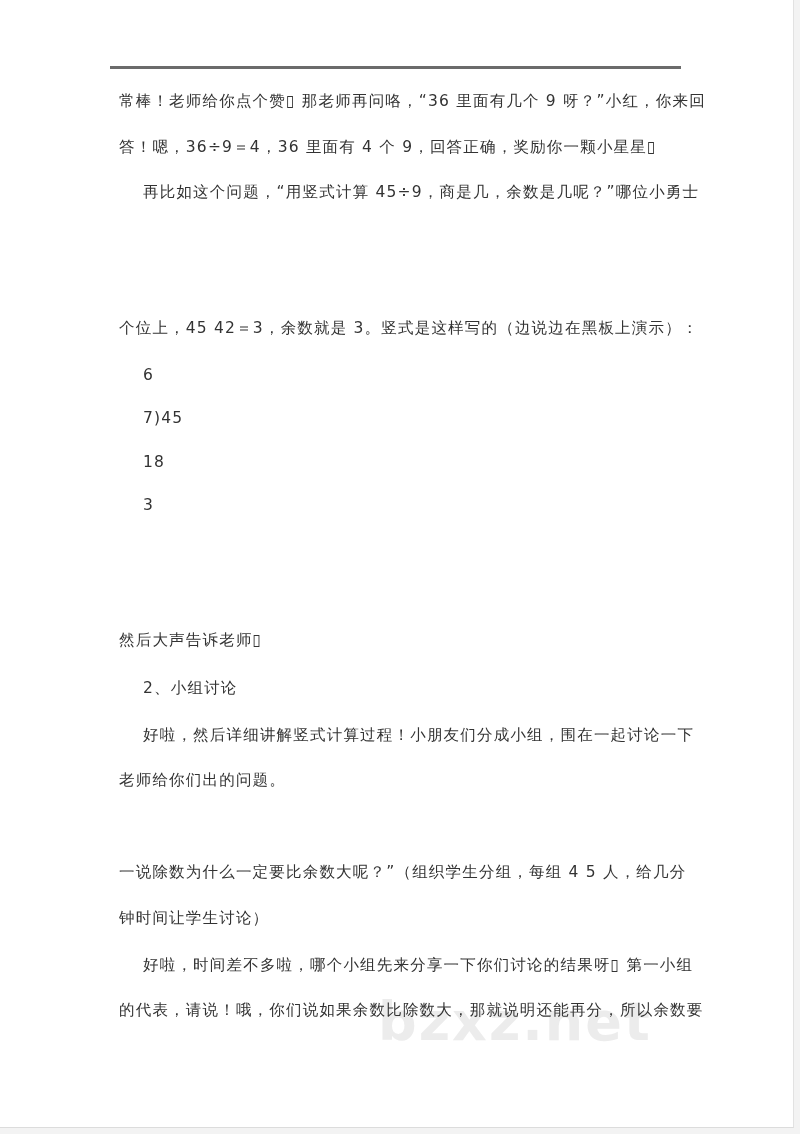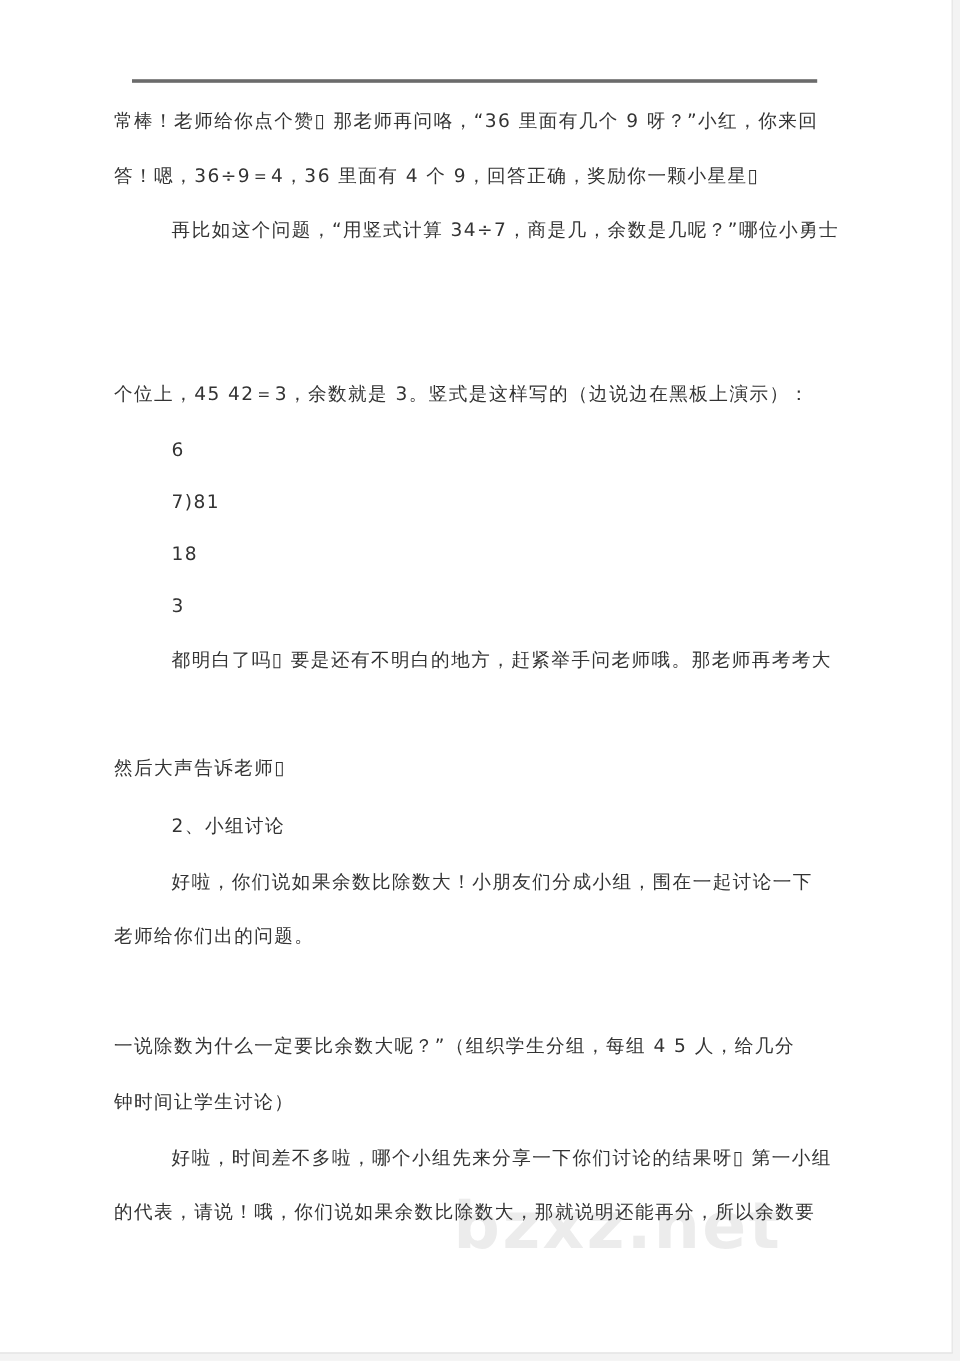--- a/index.html
+++ b/index.html
@@ -13,21 +13,21 @@
       width: 793px; height: 1127px;
       background: #ffffff;
       border-right: 1px solid #e2e2e2;
       border-bottom: 1px solid #dcdcdc;
     }
     .header-rule {
       position: absolute; left: 110px; top: 66px;
       width: 571px; height: 3px; background: #6b6b6b;
     }
     .line {
-      position: absolute; left: 95px;
+      position: absolute; left: 119px;
       font-size: 15.5px; line-height: 22px;
       color: #333333; white-space: nowrap;
       letter-spacing: 1.2px;
     }
     .indent { left: 143px; }
     .watermark {
       position: absolute; left: 378px; top: 990px;
       font-family: "DejaVu Sans", sans-serif; font-weight: bold;
       font-size: 54px; letter-spacing: 2px;
       color: #e9e9e9; opacity: 0.85;
@@ -39,34 +39,33 @@
 <body>
 
 <div class="page">
   <div class="header-rule"></div>
 
   <div class="watermark">bzxz.net</div>
 
   <div class="line" style="top:90px">常棒！老师给你点个赞▯ 那老师再问咯，“36 里面有几个 9 呀？”小红，你来回</div>
   <div class="line" style="top:136px">答！嗯，36÷9＝4，36 里面有 4 个 9，回答正确，奖励你一颗小星星▯</div>
 
-  <div class="line indent" style="top:181px">再比如这个问题，“用竖式计算 34÷7，商是几，余数是几呢？”哪位小勇士</div>
+  <div class="line indent" style="top:181px">再比如这个问题，“用竖式计算 45÷9，商是几，余数是几呢？”哪位小勇士</div>
   <div class="line" style="top:317px">个位上，45  42＝3，余数就是 3。竖式是这样写的（边说边在黑板上演示）：</div>
 
   <div class="line indent" style="top:364px">6</div>
-  <div class="line indent" style="top:407px">7)81</div>
+  <div class="line indent" style="top:407px">7)45</div>
   <div class="line indent" style="top:451px">18</div>
   <div class="line indent" style="top:494px">3</div>
 
-  <div class="line indent" style="top:539px">都明白了吗▯ 要是还有不明白的地方，赶紧举手问老师哦。那老师再考考大</div>
   <div class="line" style="top:629px">然后大声告诉老师▯</div>
 
   <div class="line indent" style="top:677px">2、小组讨论</div>
 
-  <div class="line indent" style="top:724px">好啦，你们说如果余数比除数大！小朋友们分成小组，围在一起讨论一下</div>
+  <div class="line indent" style="top:724px">好啦，然后详细讲解竖式计算过程！小朋友们分成小组，围在一起讨论一下</div>
   <div class="line" style="top:769px">老师给你们出的问题。</div>
 
   <div class="line" style="top:861px">一说除数为什么一定要比余数大呢？”（组织学生分组，每组 4  5 人，给几分</div>
   <div class="line" style="top:907px">钟时间让学生讨论）</div>
 
   <div class="line" style="top:999px">的代表，请说！哦，你们说如果余数比除数大，那就说明还能再分，所以余数要</div>
   <div class="line indent" style="top:954px">好啦，时间差不多啦，哪个小组先来分享一下你们讨论的结果呀▯ 第一小组</div>
 </div>
 
 </body></html>

